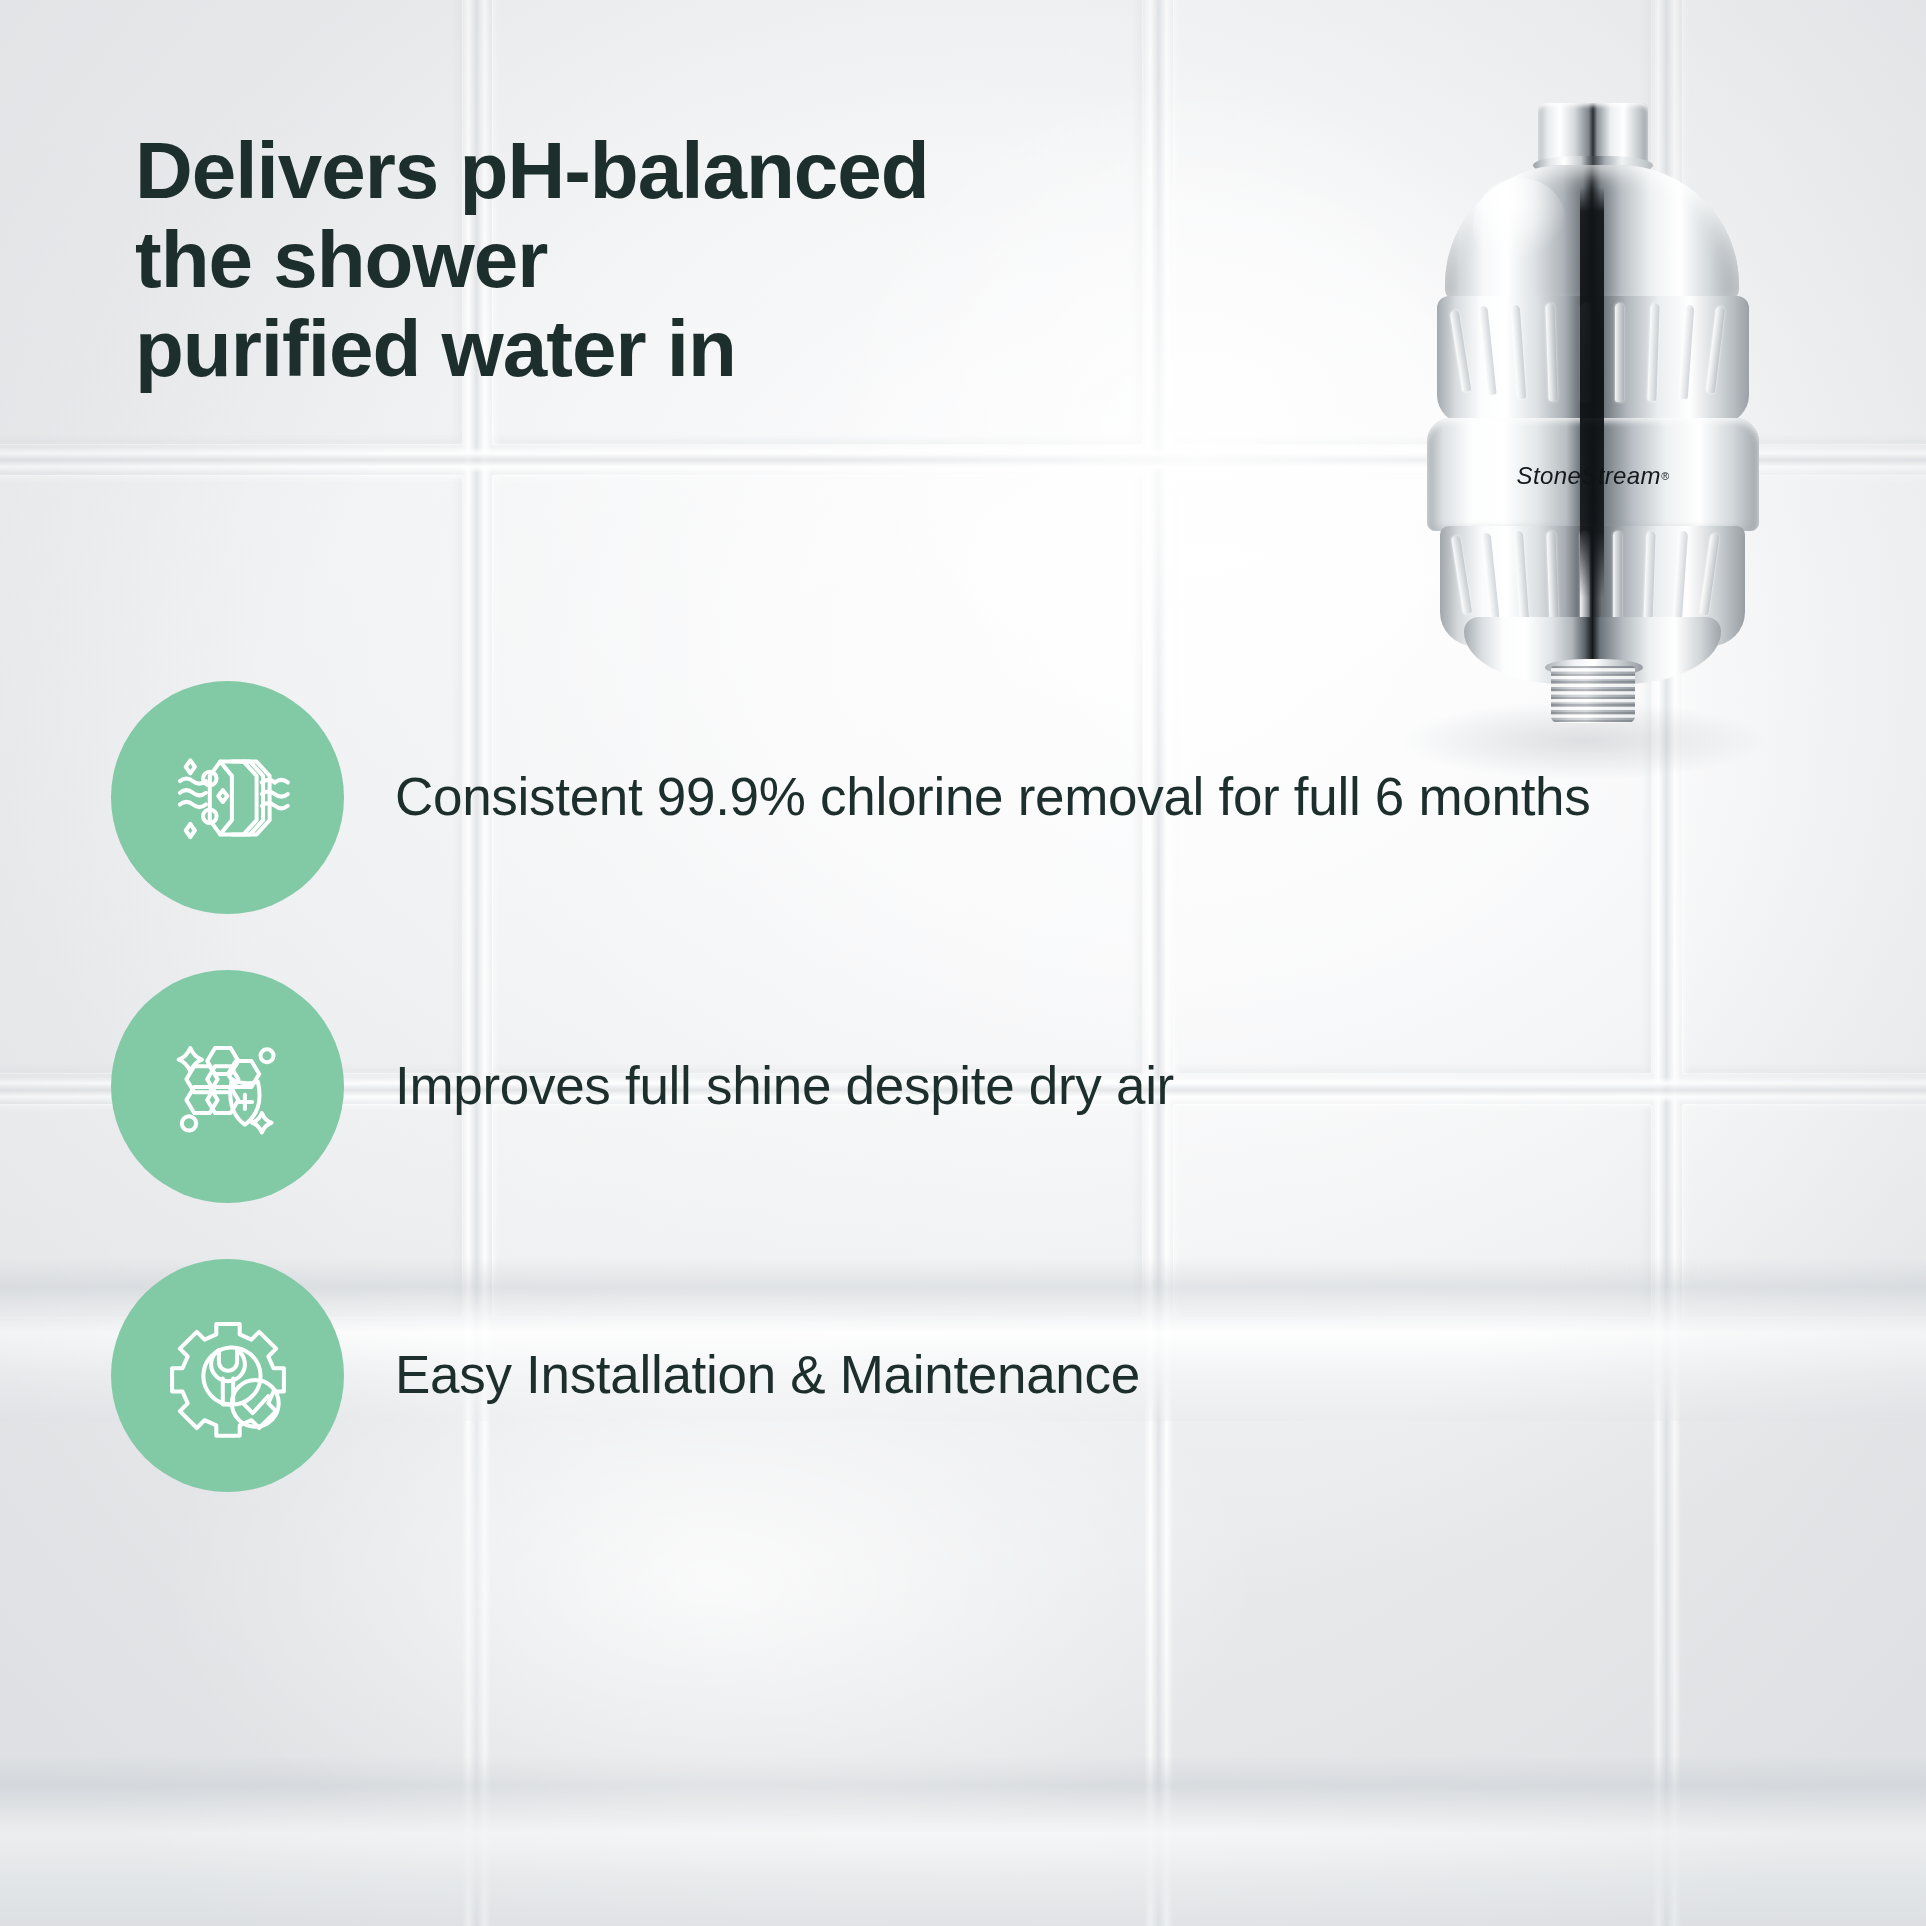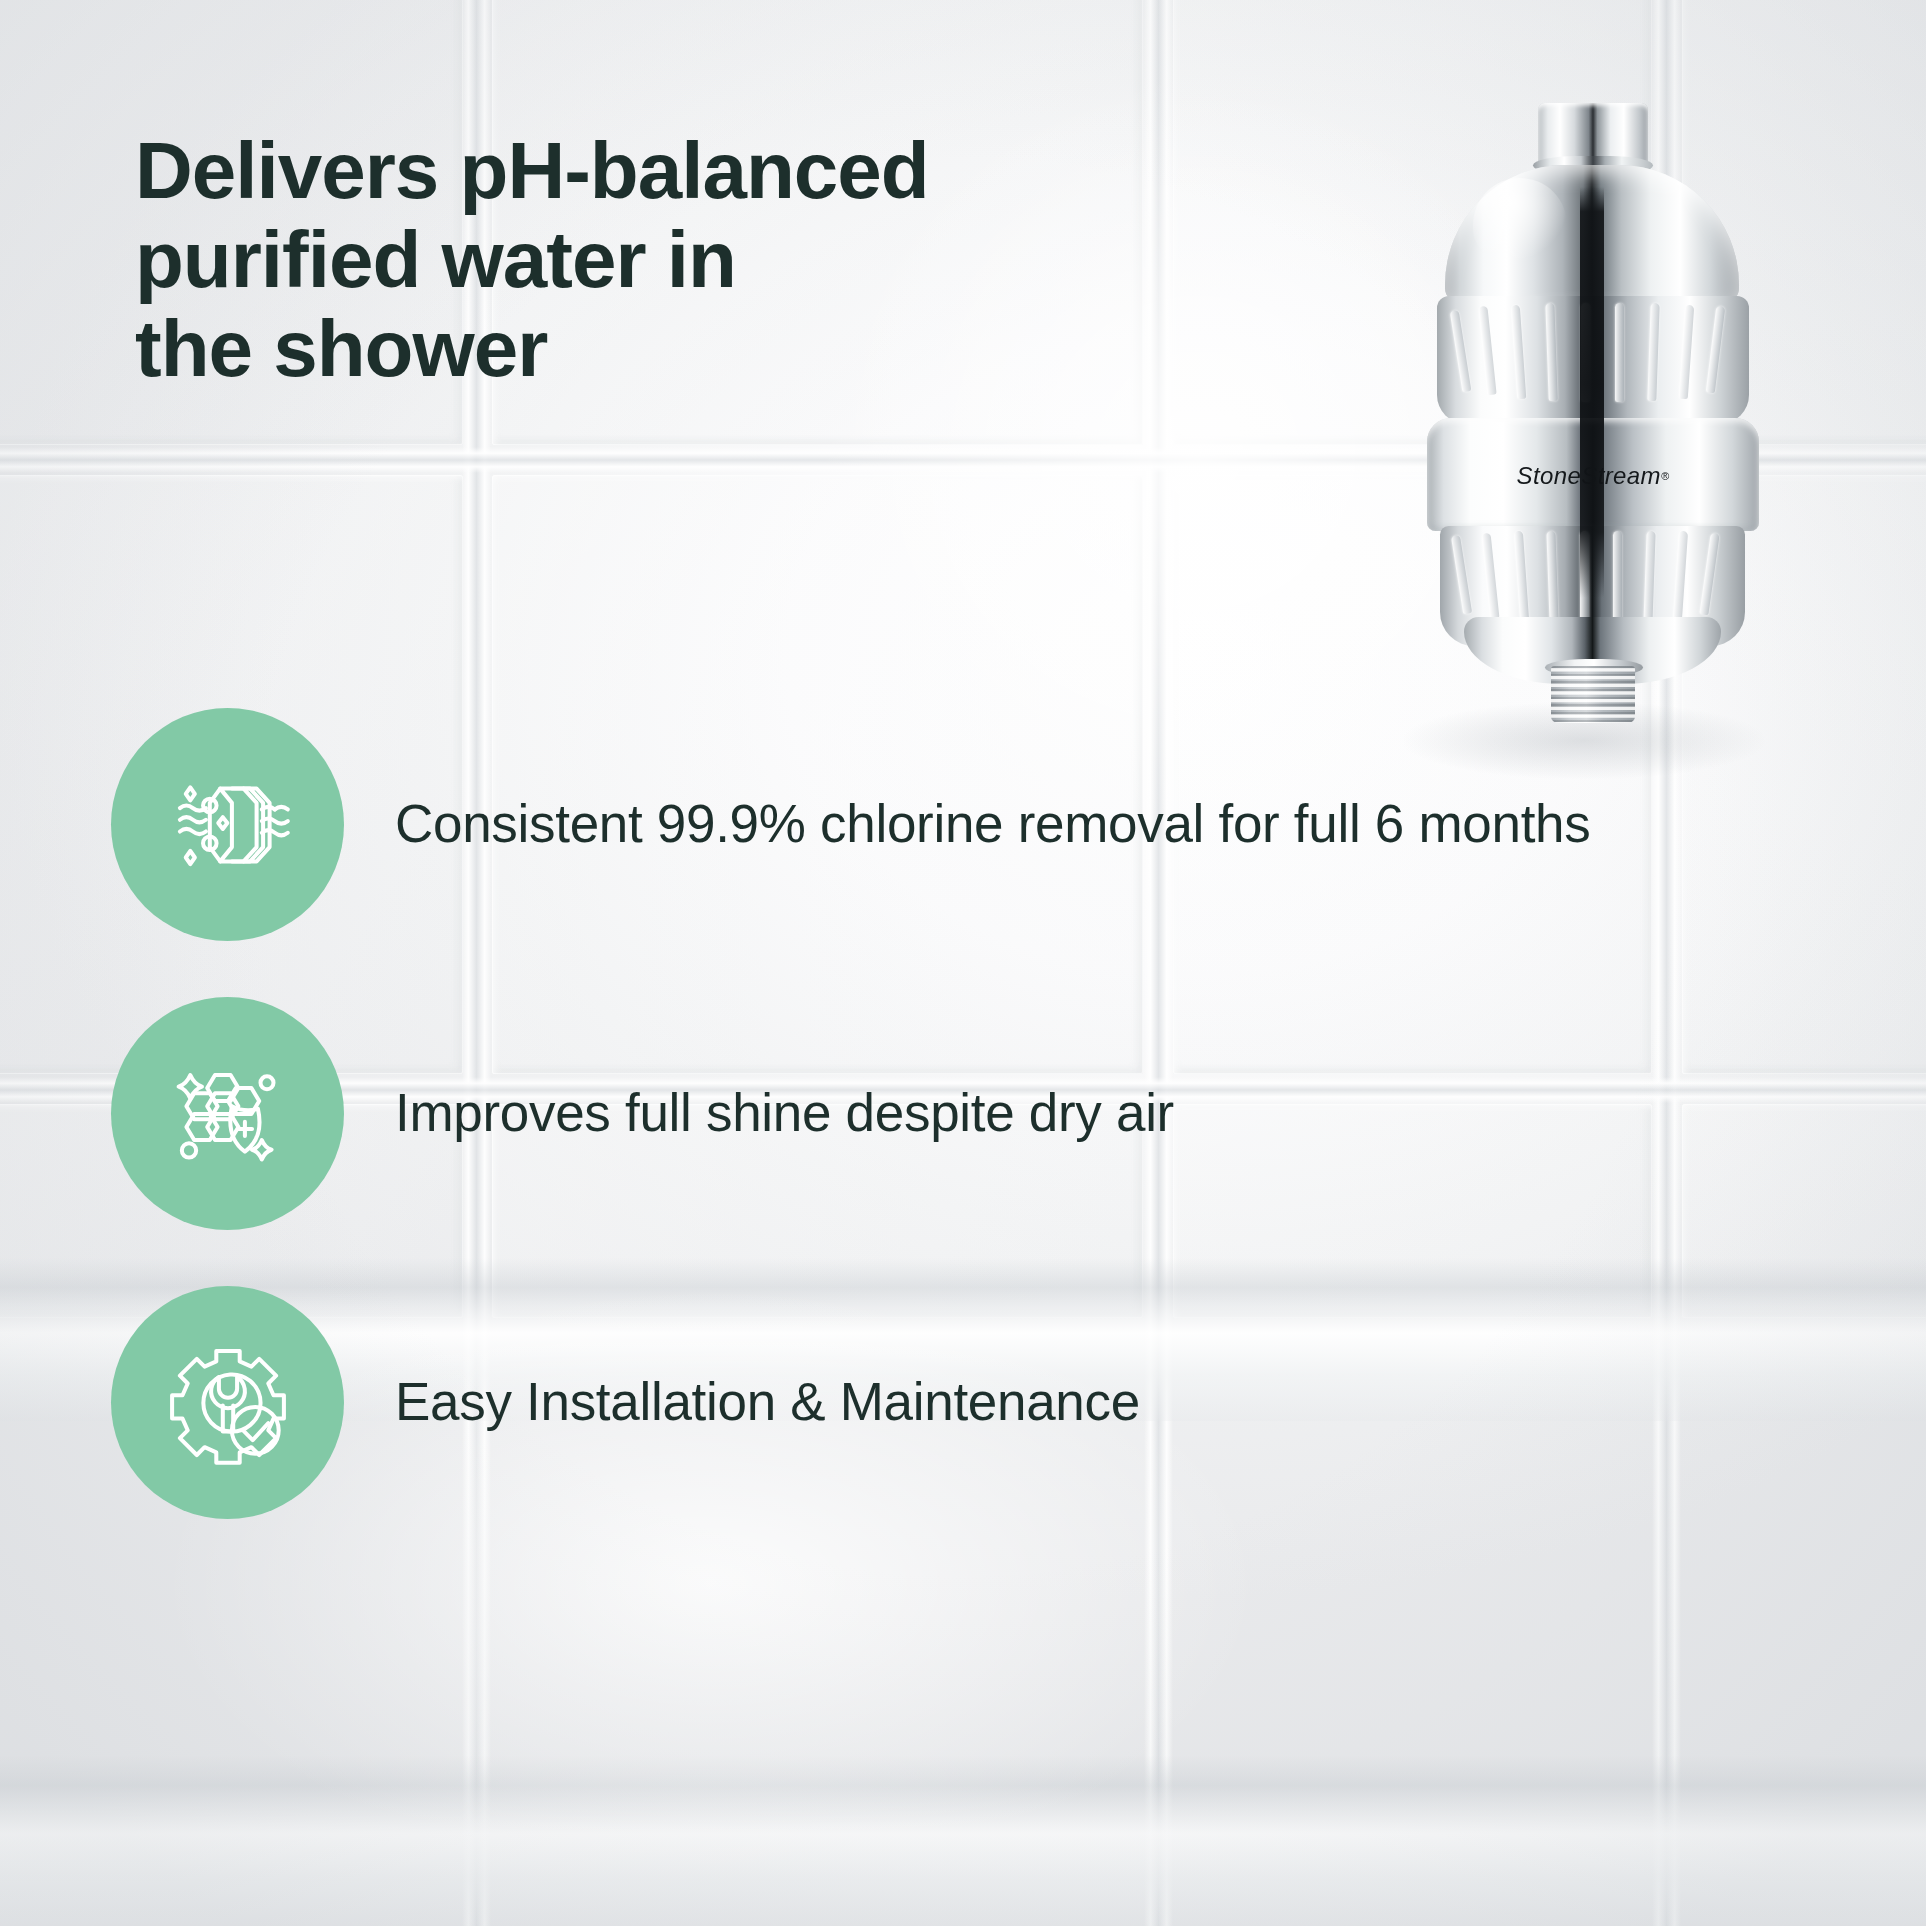--- a/index.html
+++ b/index.html
@@ -66,21 +66,21 @@
     position:absolute; left:128px; top:127px; width:1113px;
     color:#1d2f2c;
     font-size:80px;
     line-height:1.11;
     font-weight:bold;
     letter-spacing:-1px;
   }
   #headline .hl { display:block; white-space:nowrap; }
 
   
-  #features { position:absolute; left:111px; top:708px; width:1678px; }
+  #features { position:absolute; left:111px; top:681px; width:1678px; }
   .feature {
     display:flex; align-items:center;
     min-height:233px;
     margin-bottom:56px;
   }
   .feat-circle {
     flex:0 0 233px; width:233px; height:233px;
     border-radius:50%;
     display:flex; align-items:center; justify-content:center;
     position:relative;
@@ -254,22 +254,22 @@
   <div class="ledge" style="top:1258px; height:163px;"></div>
   <div class="ledge" style="top:1755px; height:171px;"></div>
 
   <div class="soft-glow" style="left:813px; top:68px; width:770px; height:770px;"></div>
   <div class="soft-glow" style="left:154px; top:1284px; width:1113px; height:599px;"></div>
   <div class="vig"></div>
 </div>
 
 <h1 id="headline" style="color: rgb(29, 47, 44); margin-left: 7px;">
   <span class="hl">Delivers pH-balanced</span>
+  <span class="hl">the shower</span>
   <span class="hl">purified water in</span>
-  <span class="hl">the shower</span>
 </h1>
 
 <div id="product">
   <div class="pshadow"></div>
 
   <div class="prod-part p-nipple"></div>
   <div class="prod-part p-nipple-lip"></div>
 
   <div class="prod-part p-dome"></div>
   <div class="prod-part p-dome-hi"></div>

